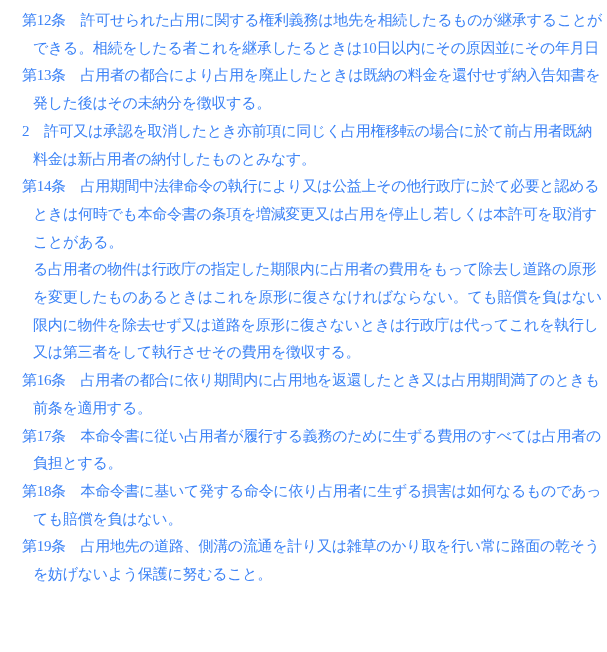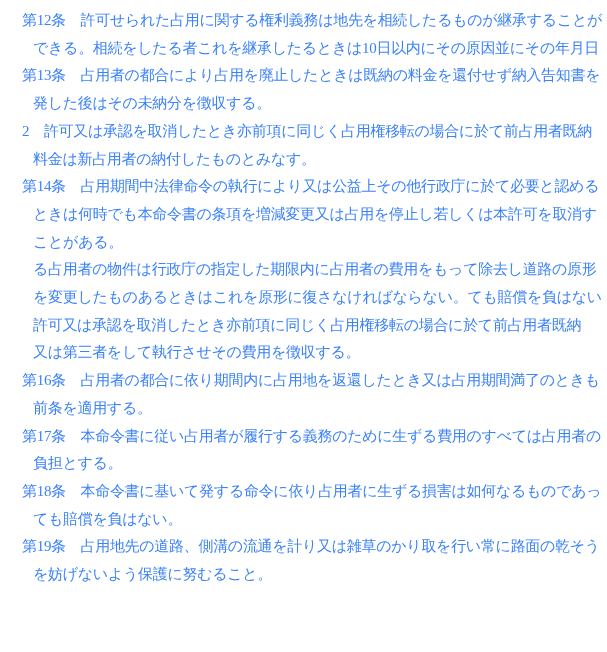--- a/index.html
+++ b/index.html
@@ -39,21 +39,21 @@
   <div class="line cont">できる。相続をしたる者これを継承したるときは10日以内にその原因並にその年月日</div>
   <div class="line">第13条　占用者の都合により占用を廃止したときは既納の料金を還付せず納入告知書を</div>
   <div class="line cont">発した後はその未納分を徴収する。</div>
   <div class="line">2　許可又は承認を取消したとき亦前項に同じく占用権移転の場合に於て前占用者既納</div>
   <div class="line cont">料金は新占用者の納付したものとみなす。</div>
   <div class="line">第14条　占用期間中法律命令の執行により又は公益上その他行政庁に於て必要と認める</div>
   <div class="line cont">ときは何時でも本命令書の条項を増減変更又は占用を停止し若しくは本許可を取消す</div>
   <div class="line cont">ことがある。</div>
   <div class="line cont">る占用者の物件は行政庁の指定した期限内に占用者の費用をもって除去し道路の原形</div>
   <div class="line cont">を変更したものあるときはこれを原形に復さなければならない。ても賠償を負はない</div>
-  <div class="line cont">許可又は承認を取消したとき亦前項に同じく占用権移転の場合に於て前占用者既納</div>
+  <div class="line cont">限内に物件を除去せず又は道路を原形に復さないときは行政庁は代ってこれを執行し</div>
   <div class="line cont">又は第三者をして執行させその費用を徴収する。</div>
   <div class="line">第16条　占用者の都合に依り期間内に占用地を返還したとき又は占用期間満了のときも</div>
   <div class="line cont">前条を適用する。</div>
   <div class="line">第17条　本命令書に従い占用者が履行する義務のために生ずる費用のすべては占用者の</div>
   <div class="line cont">負担とする。</div>
   <div class="line">第18条　本命令書に基いて発する命令に依り占用者に生ずる損害は如何なるものであっ</div>
   <div class="line cont">ても賠償を負はない。</div>
   <div class="line">第19条　占用地先の道路、側溝の流通を計り又は雑草のかり取を行い常に路面の乾そう</div>
   <div class="line cont">を妨げないよう保護に努むること。</div>
 </div>

